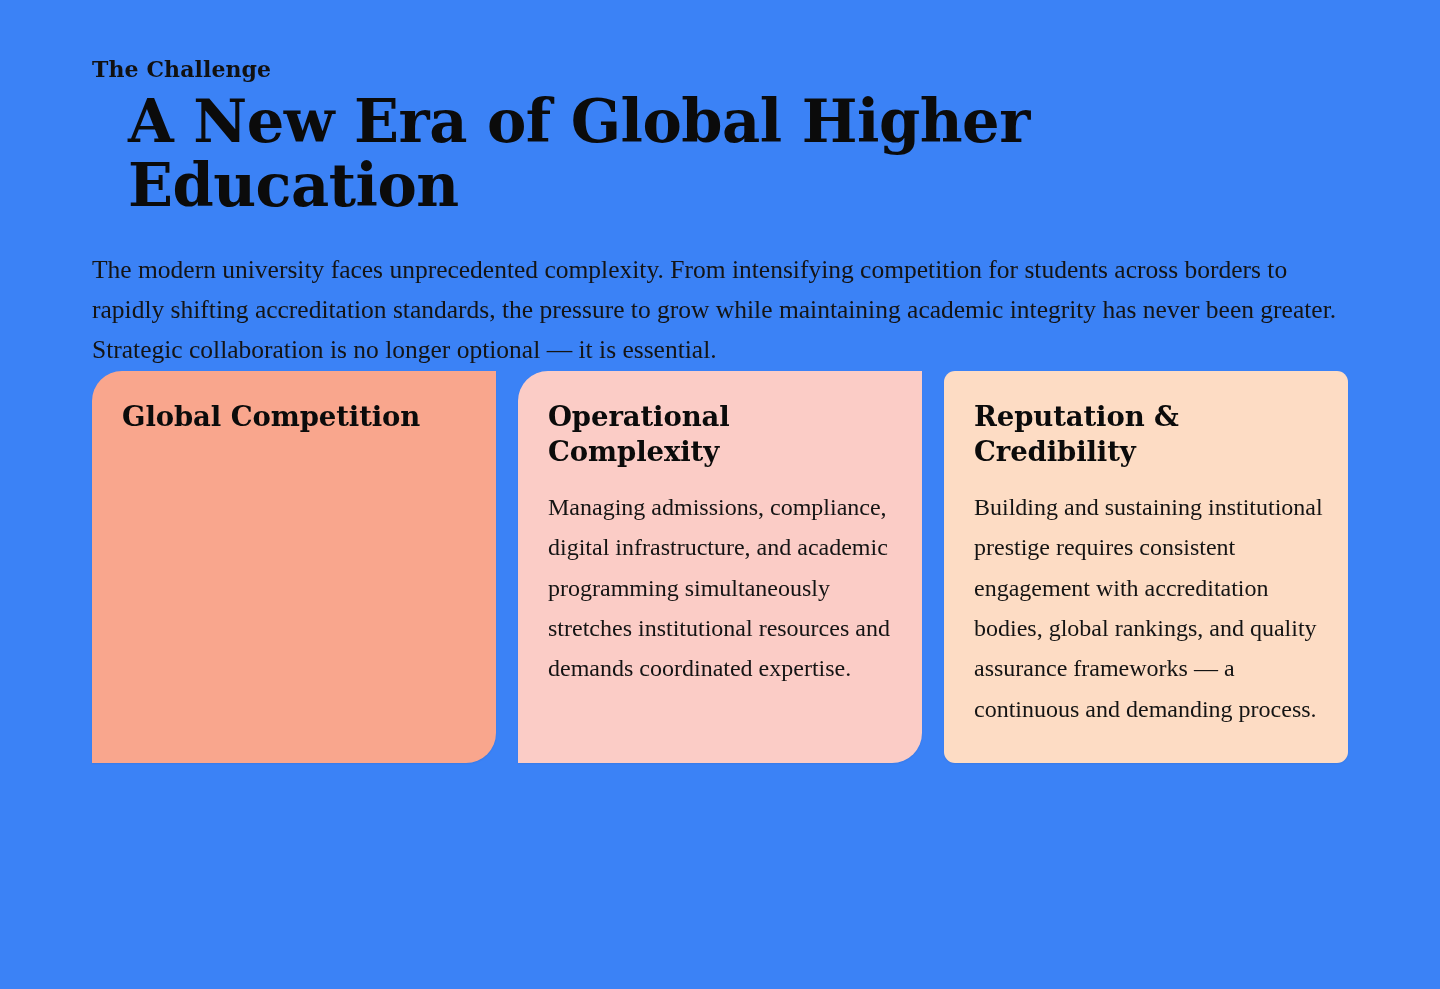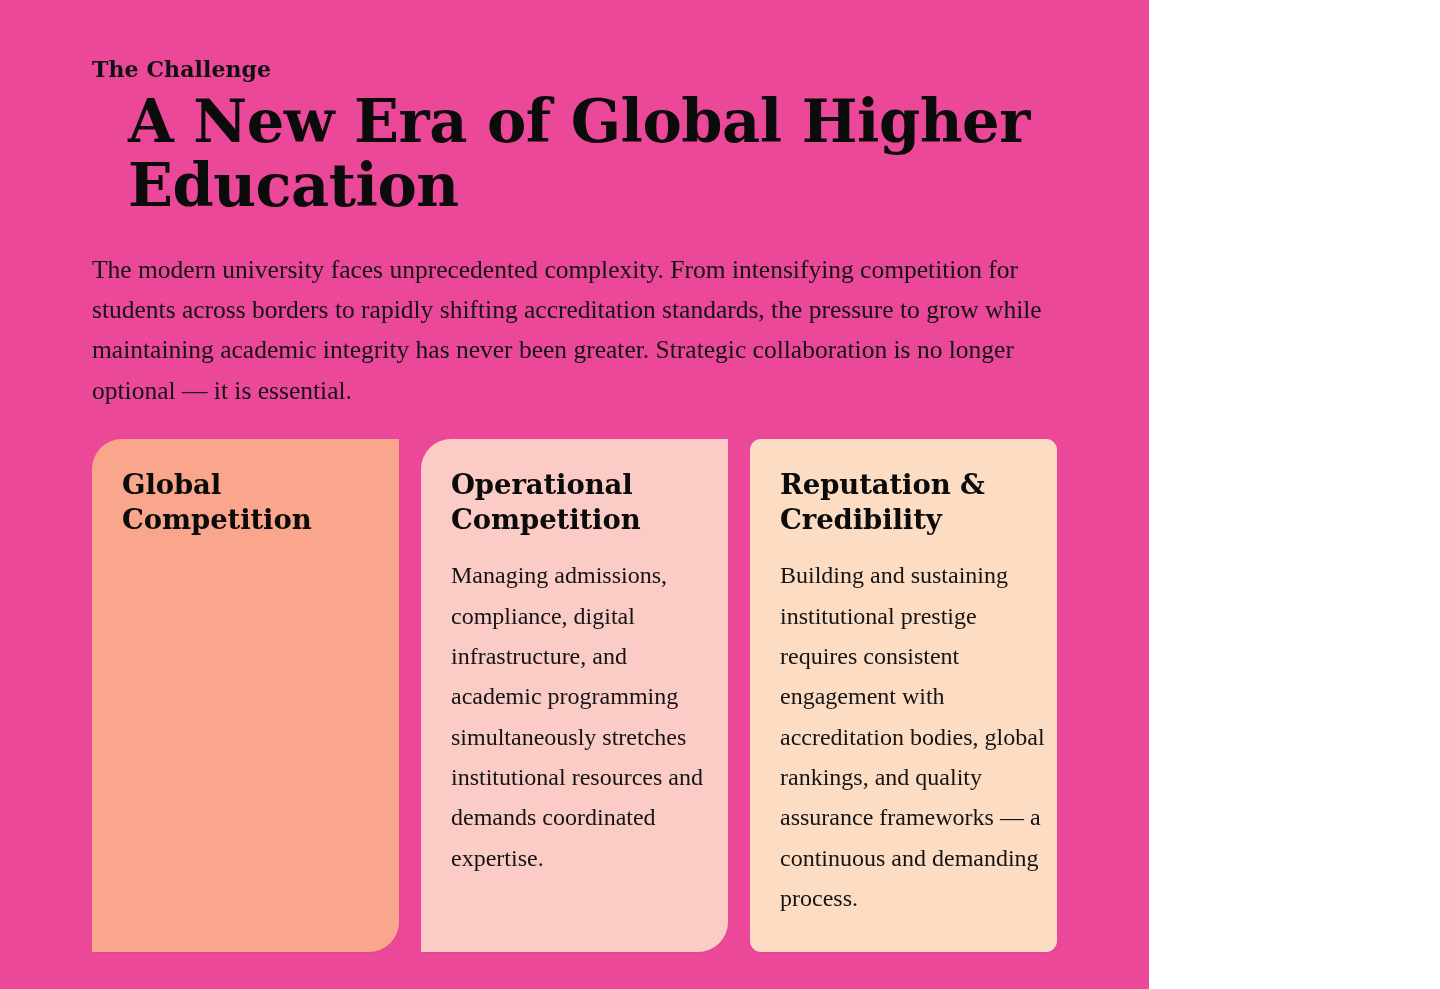--- a/index.html
+++ b/index.html
@@ -12,24 +12,24 @@
   }
 
   body {
     font-family: "Liberation Serif", "DejaVu Serif", serif;
     color: #111111;
     -webkit-font-smoothing: antialiased;
   }
 
   .page {
     position: relative;
-    width: 1149px;
+    width: 1440px;
     height: 989px;
     padding: 56px 92px 0 92px;
-    background: #ec4899;
+    background: #3b82f6;
   }
 
   
   .kicker {
     font-family: "DejaVu Serif", "Liberation Serif", serif;
     font-weight: 700;
     font-size: 22px;
     letter-spacing: 0.1px;
     color: #111111;
     line-height: 1.2;
@@ -46,21 +46,20 @@
     margin-bottom: 32px;
     margin-left: 36px;
   }
 
   .intro {
     font-family: "Liberation Serif", "DejaVu Serif", serif;
     font-size: 25.5px;
     line-height: 1.58;
     color: #141414;
     max-width: 1258px;
-    margin-bottom: 28px;
   }
 
   
   .cards {
     display: flex;
     align-items: stretch;
     gap: 22px;
     margin-bottom: 30px;
   }
 
@@ -113,21 +112,21 @@
 
   <p class="intro">The modern university faces unprecedented complexity. From intensifying competition for students across borders to rapidly shifting accreditation standards, the pressure to grow while maintaining academic integrity has never been greater. Strategic collaboration is no longer optional — it is essential.</p>
 
   <div class="cards">
 
     <div class="card card-1">
       <div class="card-title">Global Competition</div>
     </div>
 
     <div class="card card-2">
-      <div class="card-title">Operational Competition</div>
+      <div class="card-title">Operational Complexity</div>
       <div class="card-body">Managing admissions, compliance, digital infrastructure, and academic programming simultaneously stretches institutional resources and demands coordinated expertise.</div>
     </div>
 
     <div class="card card-3">
       <div class="card-title">Reputation &amp; Credibility</div>
       <div class="card-body">Building and sustaining institutional prestige requires consistent engagement with accreditation bodies, global rankings, and quality assurance frameworks — a continuous and demanding process.</div>
     </div>
 
   </div>
 

